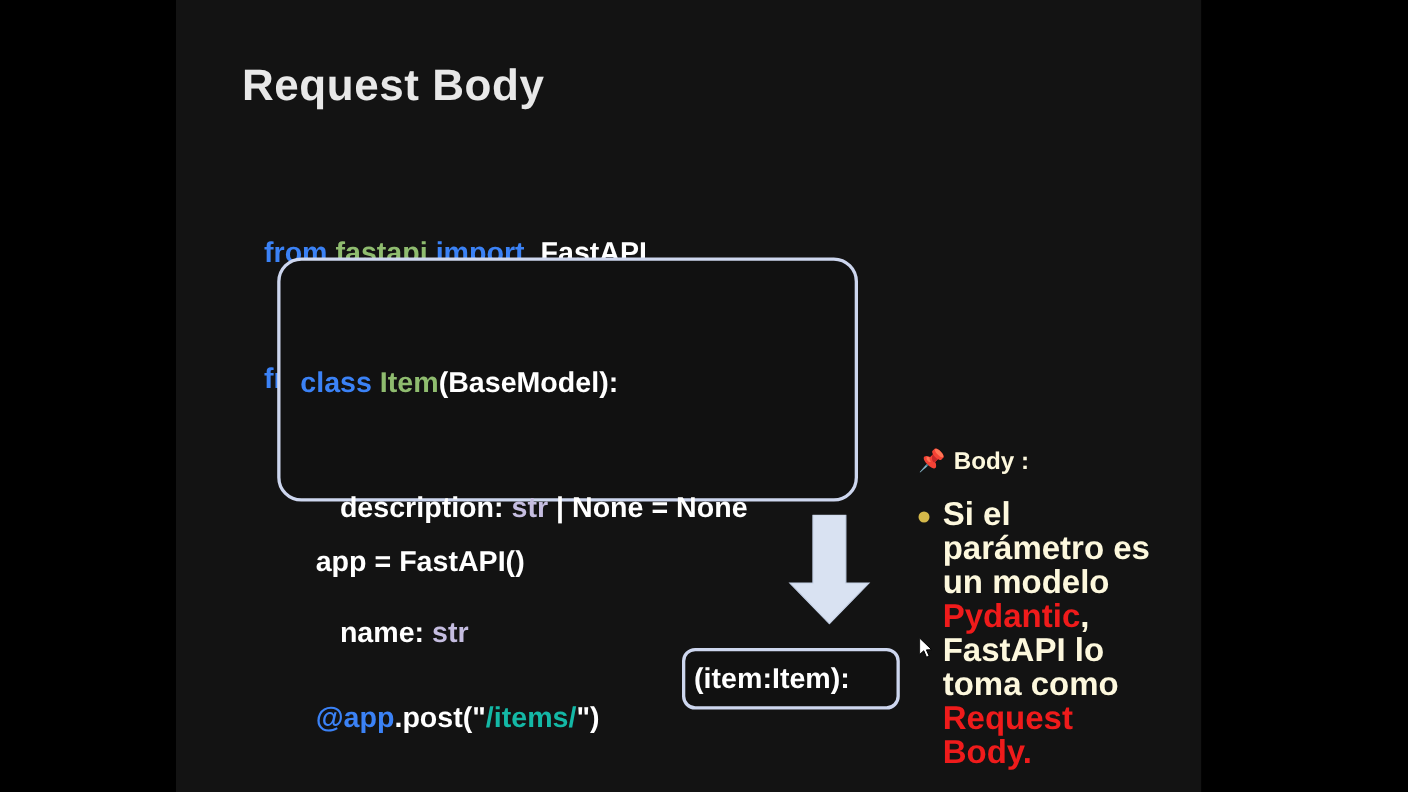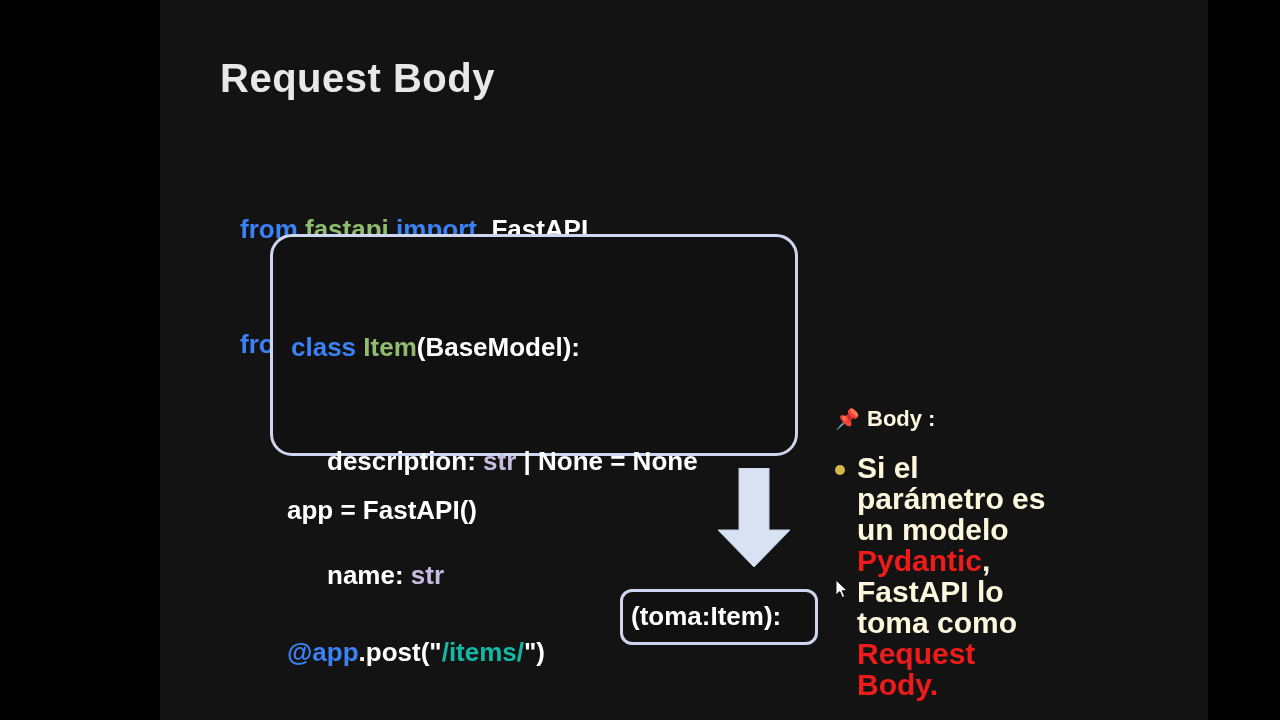--- a/index.html
+++ b/index.html
@@ -20,21 +20,21 @@
     width: 1280px;
     height: 720px;
     background: #000000;
   }
 
   
   .slide {
     position: absolute;
     left: 160px;
     top: 0;
-    width: 1048px;
+    width: 932px;
     height: 720px;
     background: #131313;
     overflow: hidden;
   }
 
   .slide-title {
     position: absolute;
     left: 60px;
     top: 56px;
     font-size: 40px;
@@ -63,21 +63,21 @@
   .imports {
     position: absolute;
     left: 80px;
     top: 134px;
   }
   .imports .line { height: 39px; }
 
   
   .class-box {
     position: absolute;
-    left: 110px;
+    left: 92px;
     top: 234px;
     width: 528px;
     height: 222px;
     border: 3px solid #cdd6ee;
     border-radius: 22px;
     box-sizing: border-box;
     background: #111111;
   }
   .class-box .code-body {
     position: absolute;
@@ -220,21 +220,21 @@
       
     </div>
 
     <div class="down-arrow">
       <svg width="76" height="100" viewBox="0 0 76 100" xmlns="http://www.w3.org/2000/svg">
         <polygon points="23,0 53,0 53,62 74,62 38,99 2,62 23,62" fill="#d9e2f2" stroke="#c3cfe4" stroke-width="1"></polygon>
       </svg>
     </div>
 
     <div class="param-box">
-      <span class="param-text">(toma:Item):</span>
+      <span class="param-text">(item:Item):</span>
     </div>
 
     <div class="note">
       <div class="note-header">
         <span class="pin-icon">📌</span>
         <span>Body :</span>
       </div>
       <div class="note-list">
         <span class="note-bullet"></span>
         <div class="note-text"><span>Si el parámetro es un modelo </span><span class="hl-red">Pydantic</span><span>, FastAPI lo toma como </span><span class="hl-red">Request Body.</span></div>

